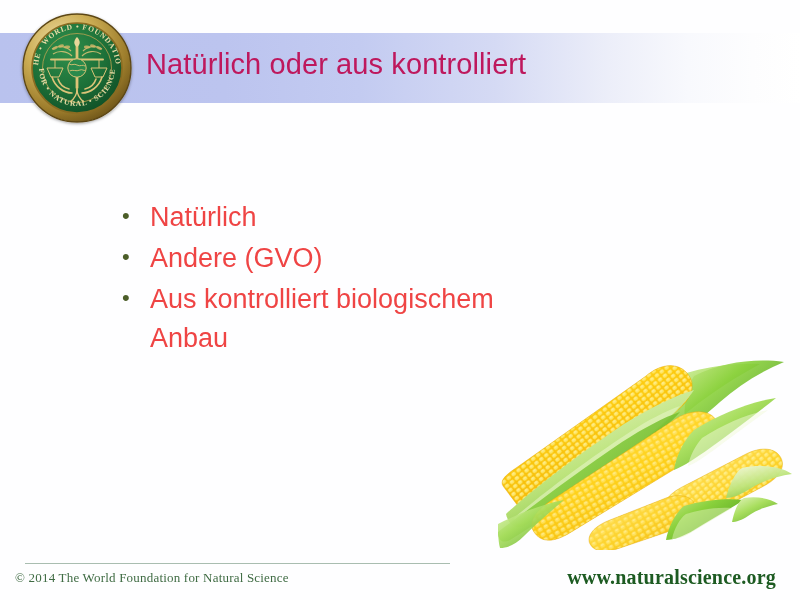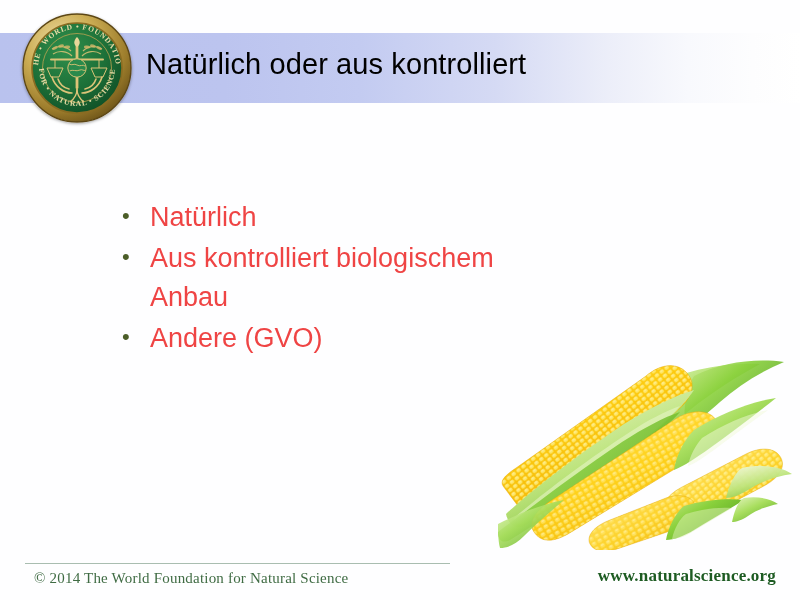--- a/index.html
+++ b/index.html
@@ -49,21 +49,21 @@
     box-shadow: 0 1px 3px rgba(0,0,0,0.35);
   }
   .logo svg { display: block; }
 
   
   .title {
     position: absolute;
     left: 146px;
     top: 44px;
     width: 600px;
-    color: #000000;
+    color: #be185d;
     font-size: 29px;
     font-weight: 400;
     line-height: 1.42;
     letter-spacing: 0.1px;
   }
 
   
   .bullets {
     position: absolute;
     left: 118px;
@@ -105,34 +105,34 @@
   .footer-rule {
     position: absolute;
     left: 25px;
     top: 563px;
     width: 425px;
     height: 1px;
     background: #a9bdb0;
   }
   .footer-copyright {
     position: absolute;
-    left: 34px;
+    left: 15px;
     top: 570px;
     color: #3f6b43;
     font-family: "Liberation Serif", serif;
-    font-size: 15px;
+    font-size: 13px;
     letter-spacing: 0.2px;
   }
   .footer-url {
     position: absolute;
     right: 24px;
     top: 566px;
     color: #1d5b22;
     font-family: "Liberation Serif", serif;
-    font-size: 17px;
+    font-size: 20px;
     font-weight: 700;
     letter-spacing: 0.2px;
   }
 </style>
 </head>
 <body>
 
 <div class="slide">
 
   <div class="header-band"></div>
@@ -216,22 +216,22 @@
       <path d="M55,76 C55,82 58,86 62,89" stroke="#dcc478" stroke-width="1.4" fill="none"></path>
     </svg>
   </div>
 
   <div class="title">
     <div>Natürlich oder aus kontrolliert</div>
   </div>
 
   <ul class="bullets">
     <li>Natürlich</li>
+    <li>Andere (GVO)</li>
     <li>Aus kontrolliert biologischem Anbau</li>
-    <li>Andere (GVO)</li>
   </ul>
 
   <div class="corn">
     <svg width="302" height="232" viewBox="0 0 302 232" aria-hidden="true">
       <defs>
         <linearGradient id="kernelA" x1="0%" y1="0%" x2="60%" y2="100%">
           <stop offset="0%" stop-color="#ffe15a"></stop>
           <stop offset="45%" stop-color="#fdcb10"></stop>
           <stop offset="100%" stop-color="#eba804"></stop>
         </linearGradient>

